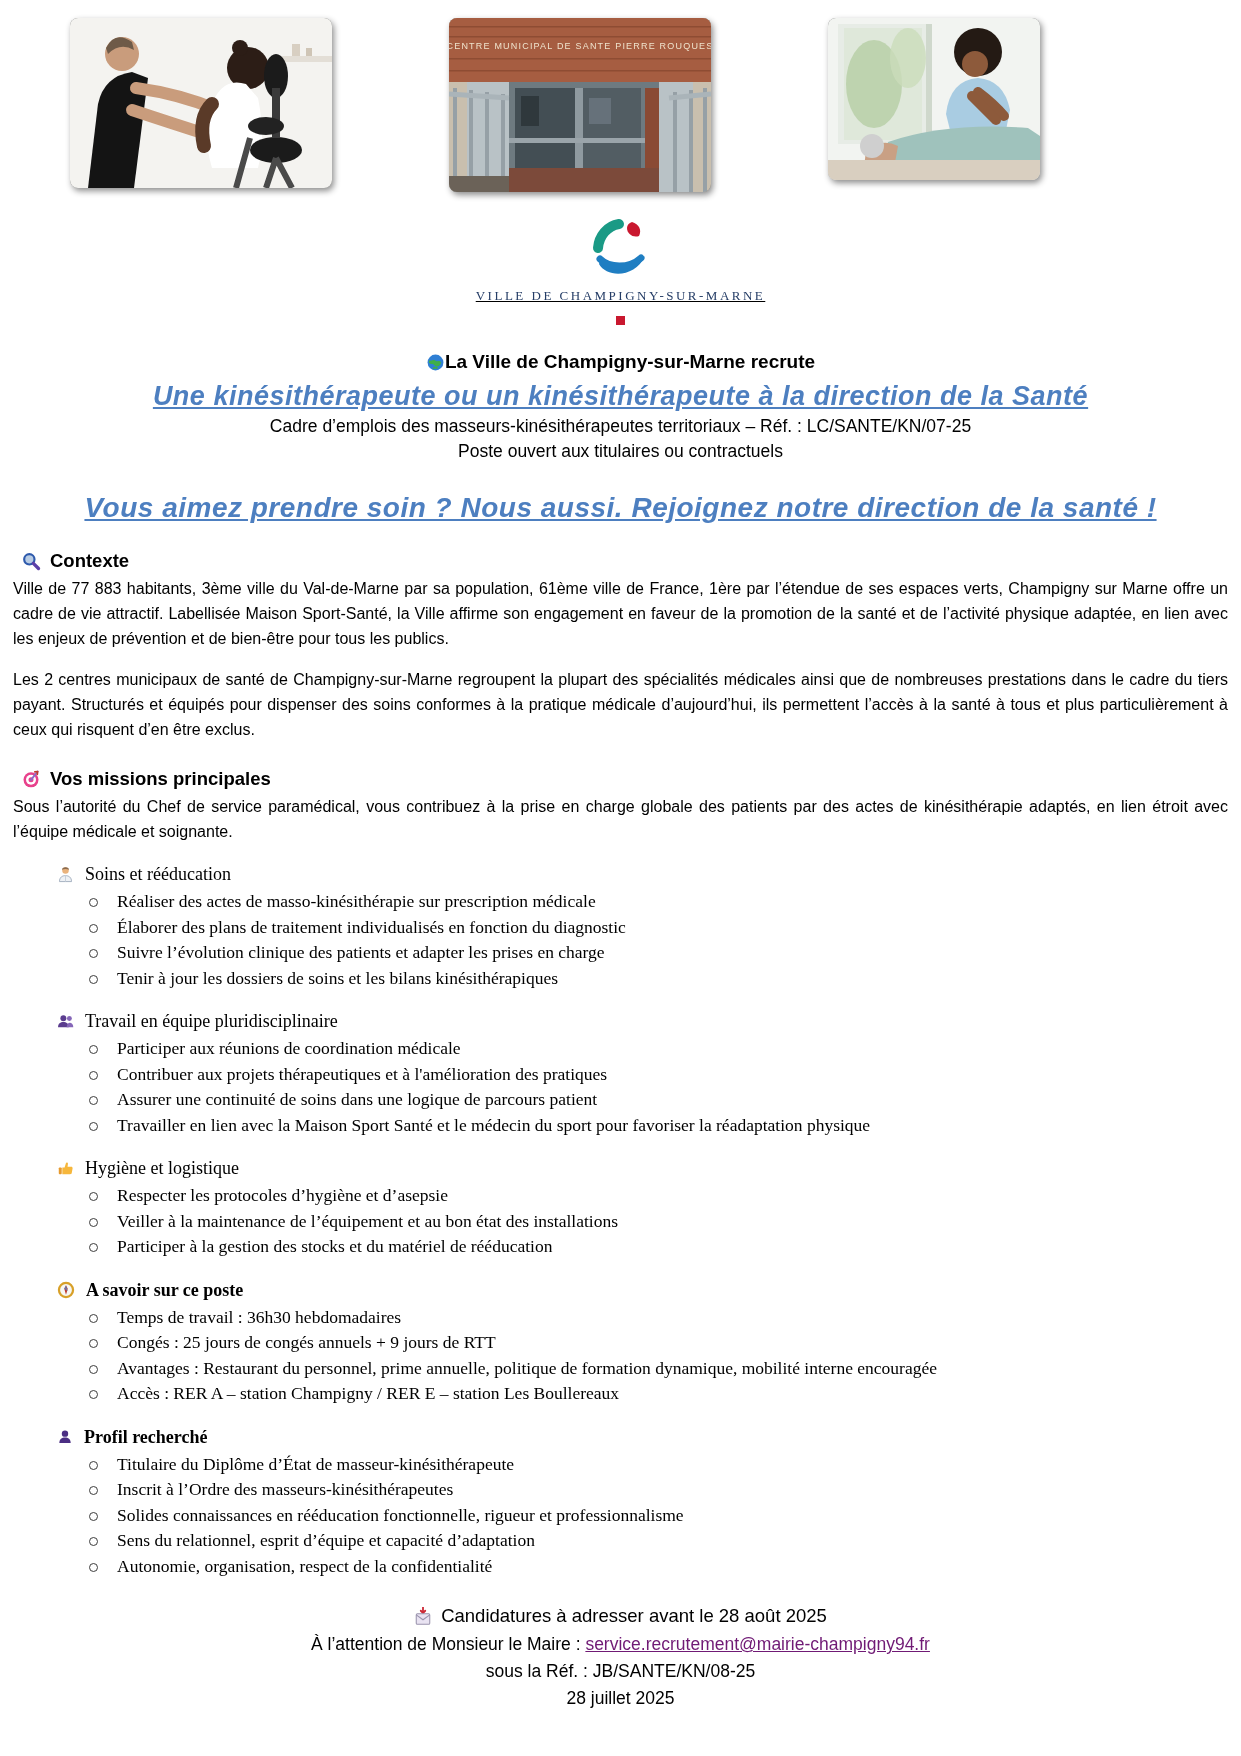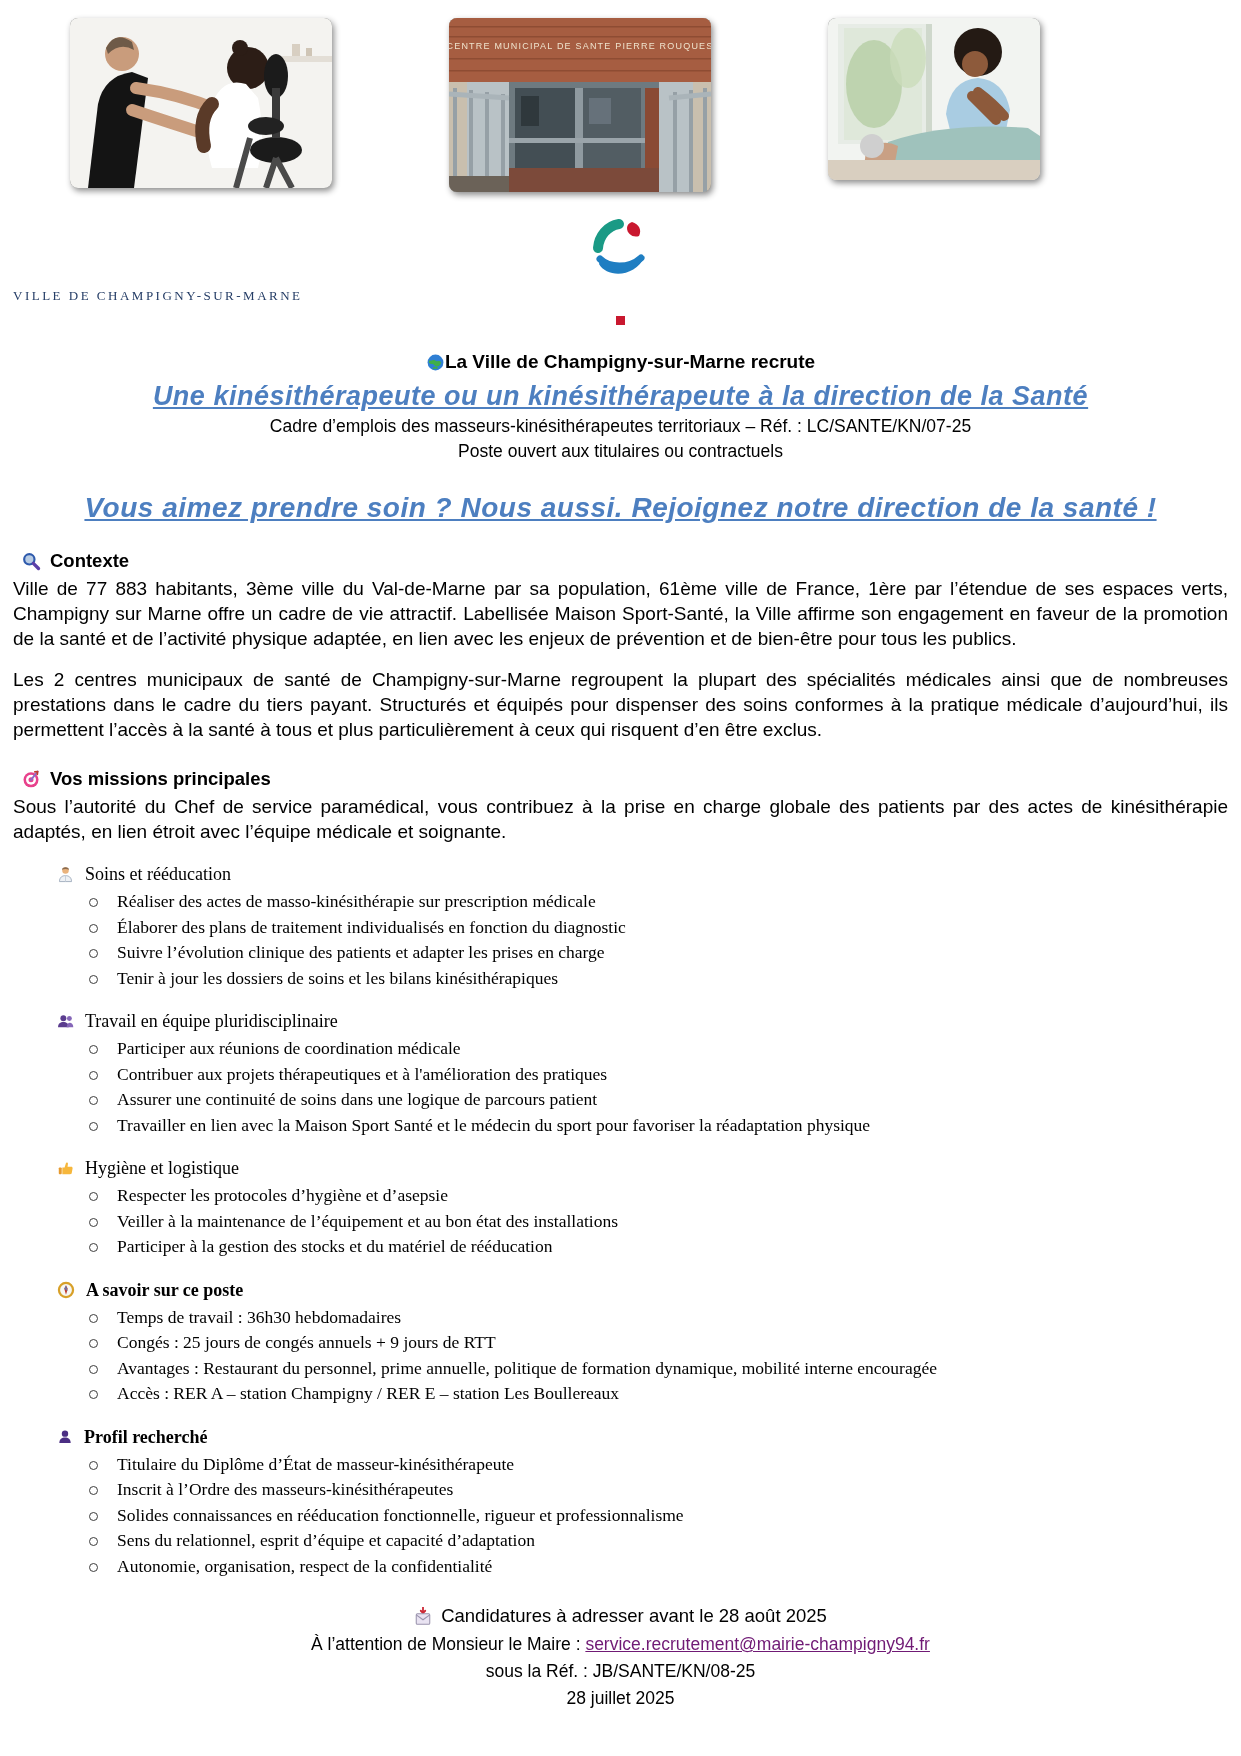--- a/index.html
+++ b/index.html
@@ -7,34 +7,34 @@
     width:1241px;height:1756px;margin:0 auto;background:#fff;
     font-family:"Liberation Sans","DejaVu Sans",sans-serif;
     color:#000;position:relative;overflow:hidden;box-sizing:border-box;
     padding:0 13px;
   }
   
   .photos-row{display:flex;align-items:flex-start;padding:18px 188px 0 57px;justify-content:space-between;}
   .photo{border-radius:8px;overflow:hidden;box-shadow:2px 3px 6px rgba(0,0,0,.45);background:#737373;}
   .photo svg{display:block;}
   
-  .logo-block{margin-top:26px;text-align:left;}
+  .logo-block{margin-top:26px;text-align:center;text-decoration:underline;}
   .logo-mark{display:block;margin:0 auto;}
   .logo-text{font-size:13px;letter-spacing:2.5px;color:#253d66;margin-top:6px;font-family:"Liberation Serif","DejaVu Serif",serif;}
   .logo-square{width:9px;height:9px;background:#c9182f;margin:12px auto 0;}
   
   .recruit-line{margin-top:26px;text-align:center;font-weight:bold;font-size:19px;display:flex;justify-content:center;align-items:center;}
   .script{font-style:italic;letter-spacing:.5px;text-decoration:underline;}
   .main-title{margin:8px 0 2px;text-align:center;font-size:27px;font-weight:bold;color:#4d7fc0;}
   .sub-line{text-align:center;font-size:17.5px;margin-top:4px;}
   .tagline{margin-top:30px;text-align:center;font-size:28px;font-weight:bold;color:#4d7fc0;}
   
   .section-h{display:flex;align-items:center;gap:9px;margin:26px 0 4px 8px;font-size:18.5px;font-weight:bold;}
   .section-h .ic{flex:0 0 auto;display:flex;}
-  p.body{font-size:19px;line-height:25px;text-align:justify;margin:4px 0 16px;}
+  p.body{font-size:16px;line-height:25px;text-align:justify;margin:4px 0 16px;}
   .sub-block{margin-left:44px;font-family:Liberation Serif, serif;}
   .sub-h{display:flex;align-items:center;gap:11px;font-size:18px;margin:20px 0 4px;}
   .sub-h.bold{font-weight:bold;}
   .sub-h .ic{flex:0 0 auto;display:flex;}
   ul.bullets{margin:2px 0 0;padding:0;list-style:none;}
   ul.bullets li{position:relative;padding-left:60px;font-size:17.5px;line-height:25.5px;}
   ul.bullets li::before{
     content:"";position:absolute;left:32px;top:9px;width:7px;height:7px;
     border:1.4px solid #3d3d3d;border-radius:50%;
   }

